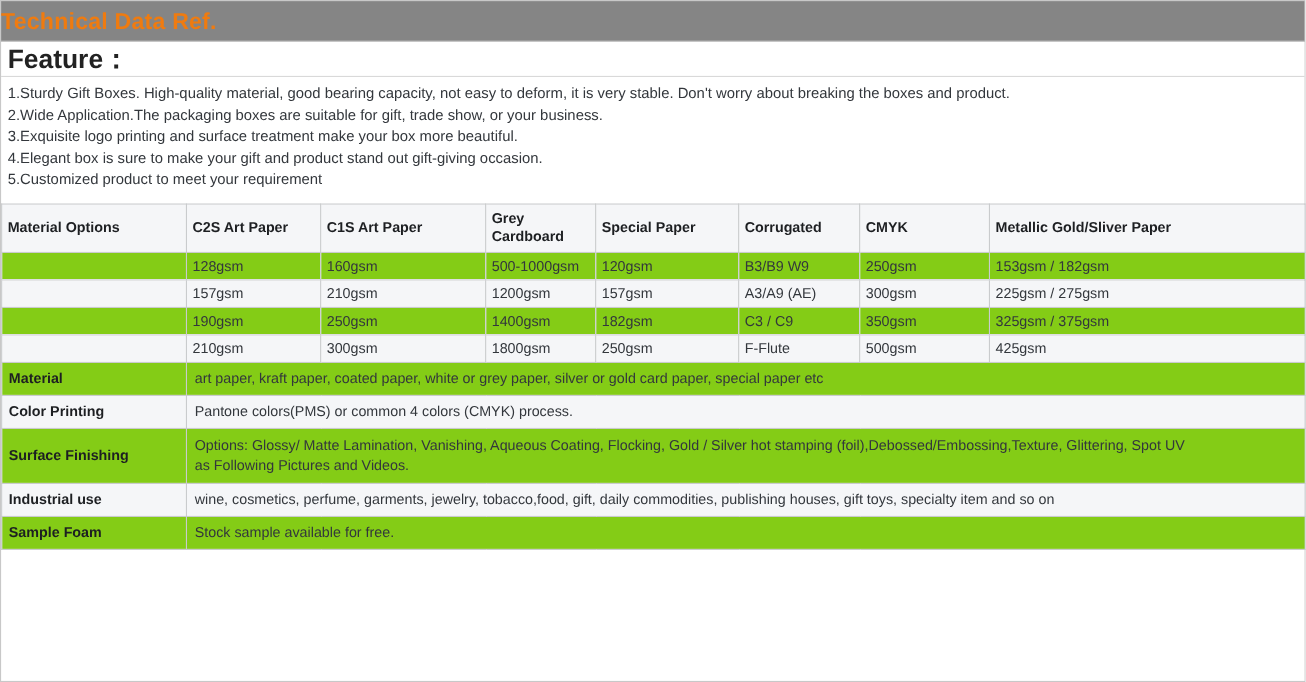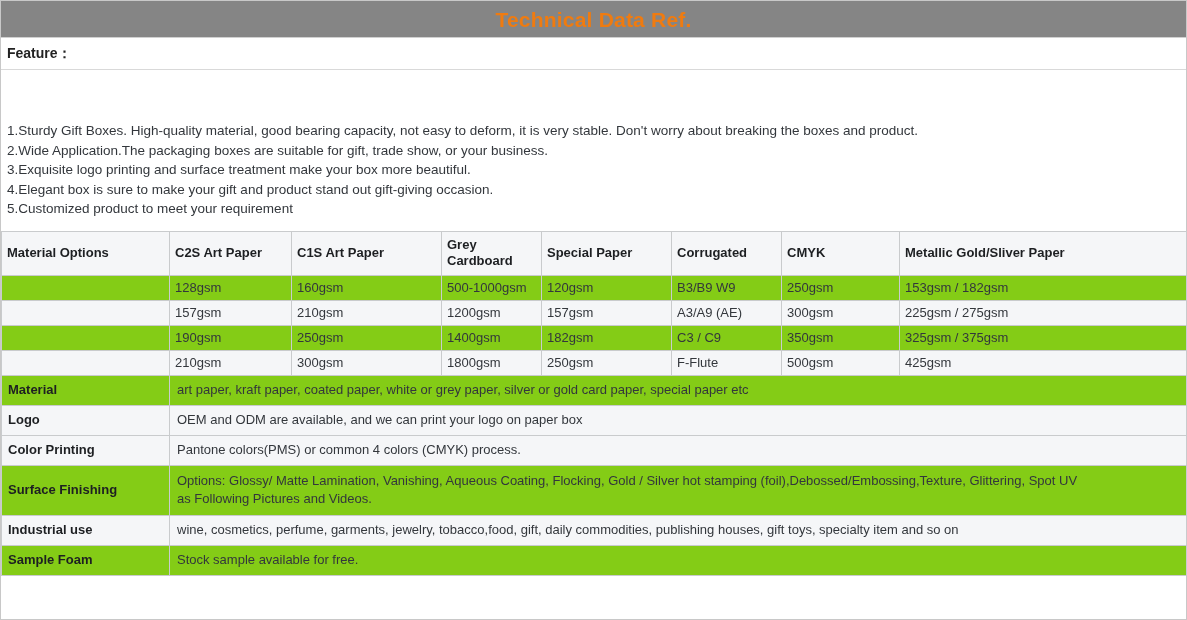--- a/index.html
+++ b/index.html
@@ -22,21 +22,21 @@
     background: #ffffff;
     display: flex;
     flex-direction: column;
   }
   
   .title-bar {
     height: 36px;
     background: #858585;
     display: flex;
     align-items: center;
-    justify-content: center;
+    justify-content: flex-start;
     flex: 0 0 auto;
     border-bottom: 1px solid #d0d0d0;
   }
   .title-text {
     color: #ef7b10;
     font-size: 21px;
     font-weight: bold;
     letter-spacing: 0.2px;
     line-height: 1;
   }
@@ -44,30 +44,29 @@
   .feature-head {
     flex: 0 0 auto;
     height: 32px;
     display: flex;
     align-items: center;
     padding-left: 6px;
     border-bottom: 1px solid #d9d9d9;
     box-sizing: border-box;
   }
   .feature-head-text {
-    font-size: 14px;
+    font-size: 24px;
     font-weight: bold;
     color: #222;
   }
   
   .feature-list {
     flex: 0 0 auto;
     padding: 5px 0 6px 6px;
     box-sizing: border-box;
-    margin-top: 46px;
   }
   .feature-line {
     font-size: 13.5px;
     line-height: 19.5px;
     color: #33373c;
     white-space: nowrap;
   }
   
   .data-table {
     border-collapse: collapse;
@@ -194,24 +193,20 @@
         <td class="gsm-cell">F-Flute</td>
         <td class="gsm-cell">500gsm</td>
         <td class="gsm-cell">425gsm</td>
       </tr>
 
       <tr class="plain tall">
         <td class="label-cell">Material</td>
         <td class="value-cell nowrap" colspan="7">art paper, kraft paper, coated paper, white or grey paper, silver or gold card paper, special paper etc</td>
       </tr>
 
-      <tr class="shade tall">
-        <td class="label-cell">Logo</td>
-        <td class="value-cell nowrap" colspan="7">OEM and ODM are available, and we can print your logo on paper box</td>
-      </tr>
 
 
       <tr class="shade tall">
         <td class="label-cell">Color Printing</td>
         <td class="value-cell nowrap" colspan="7">Pantone colors(PMS) or common 4 colors (CMYK) process.</td>
       </tr>
 
 
 
       <tr class="plain xtall">

